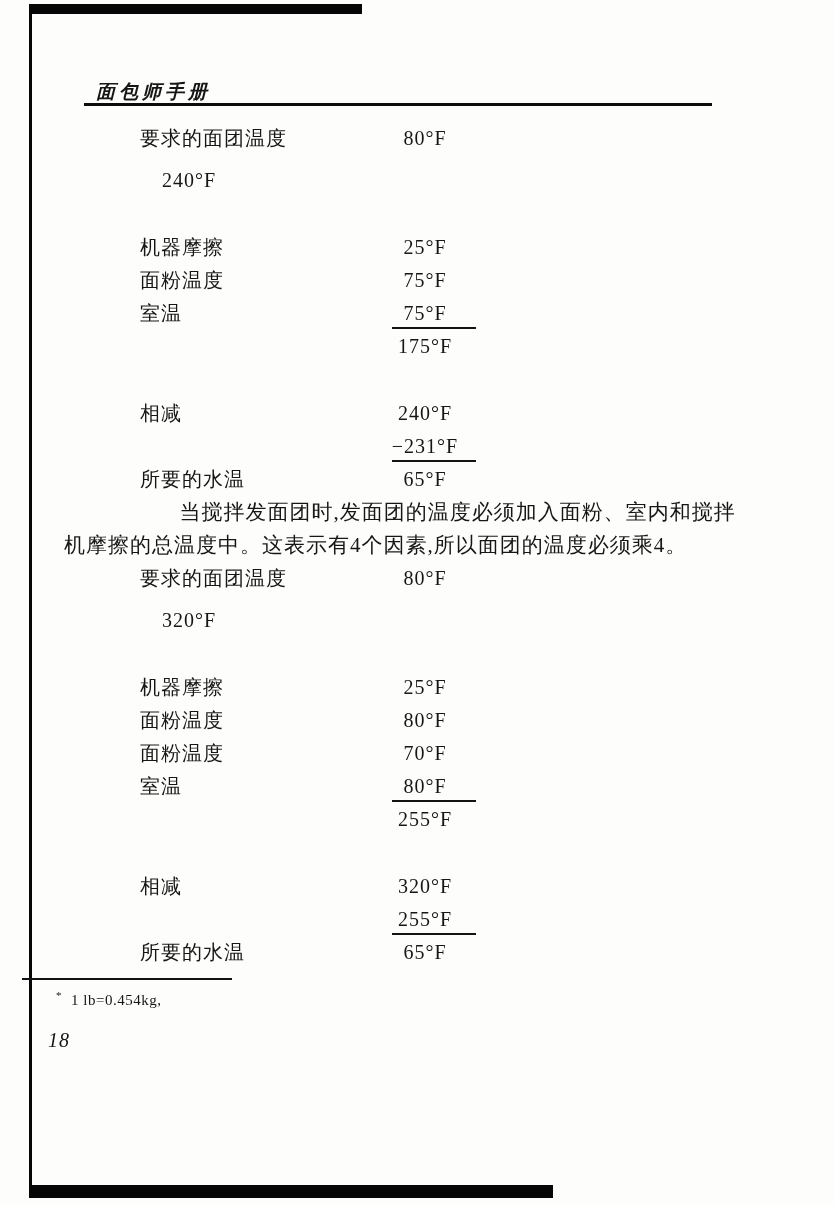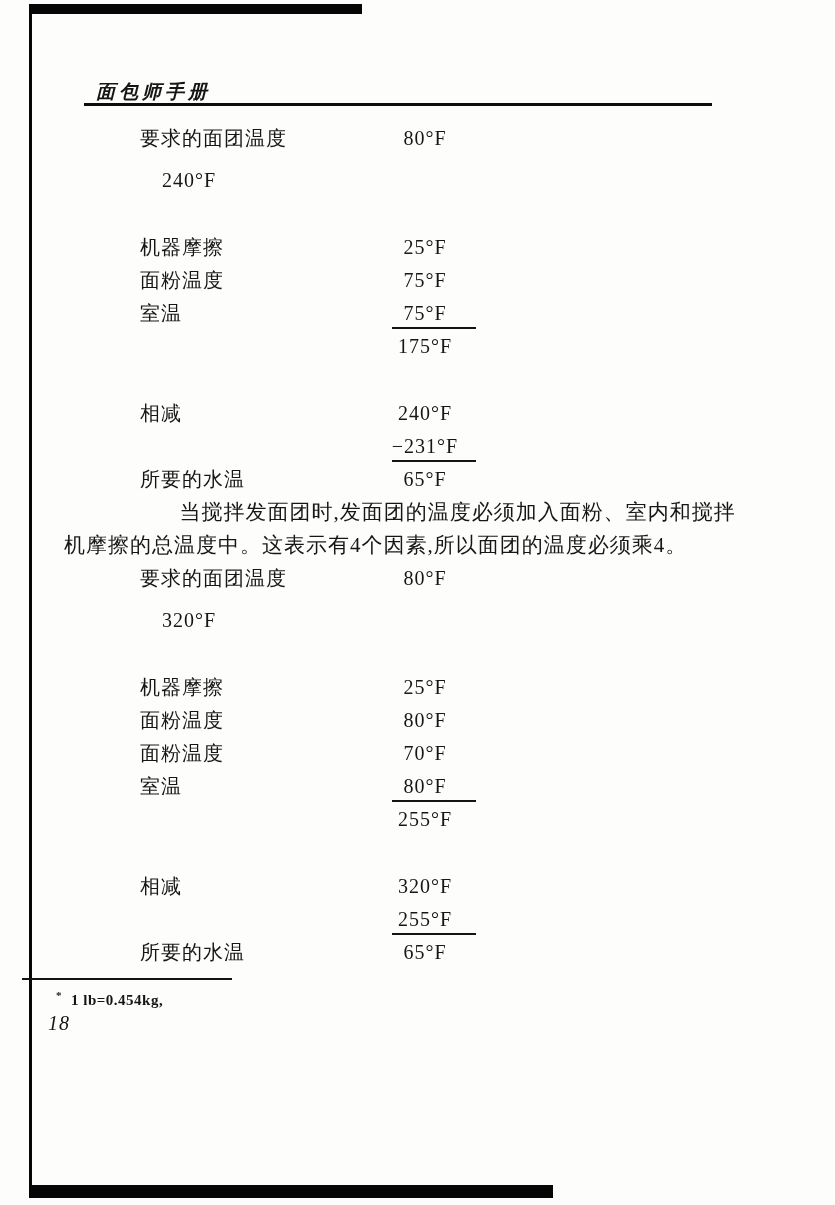--- a/index.html
+++ b/index.html
@@ -25,23 +25,23 @@
   .clabel{width:212px;font-size:20px;letter-spacing:1px;white-space:nowrap;}
   .cval{width:98px;text-align:center;font-size:20px;letter-spacing:1px;position:relative;white-space:nowrap;}
   .cval.u::after{content:"";position:absolute;right:-2px;bottom:1px;width:84px;height:2px;background:#141414;}
   .mb-s{margin-bottom:9px;}
   .mb-l{margin-bottom:34px;}
   .par{margin:0 58px 0 64px;font-size:21px;letter-spacing:1px;line-height:33px;}
   .par .line{white-space:nowrap;}
   .par .indent{padding-left:74px;text-align:center;}
   .par sup{font-size:13px;letter-spacing:0;}
   .fn-sep{margin:9px 0 0 22px;width:210px;height:2px;background:#121212;}
-  .fn-text{margin:9px 0 0 56px;font-size:15px;letter-spacing:0.5px;font-weight:bold;}
+  .fn-text{margin:9px 0 0 56px;font-size:15px;letter-spacing:0.5px;}
   .fn-text .mark{font-size:11px;vertical-align:super;margin-right:9px;}
-  .page-num{margin:3px 0 0 48px;font-size:20px;font-style:italic;letter-spacing:1px;}
+  .page-num{margin:20px 0 0 48px;font-size:20px;font-style:italic;letter-spacing:1px;}
 </style>
 </head>
 <body>
 
 <div class="page">
 
   <div class="scan-top"></div>
   <div class="scan-left"></div>
   <div class="scan-bottom"></div>
 

